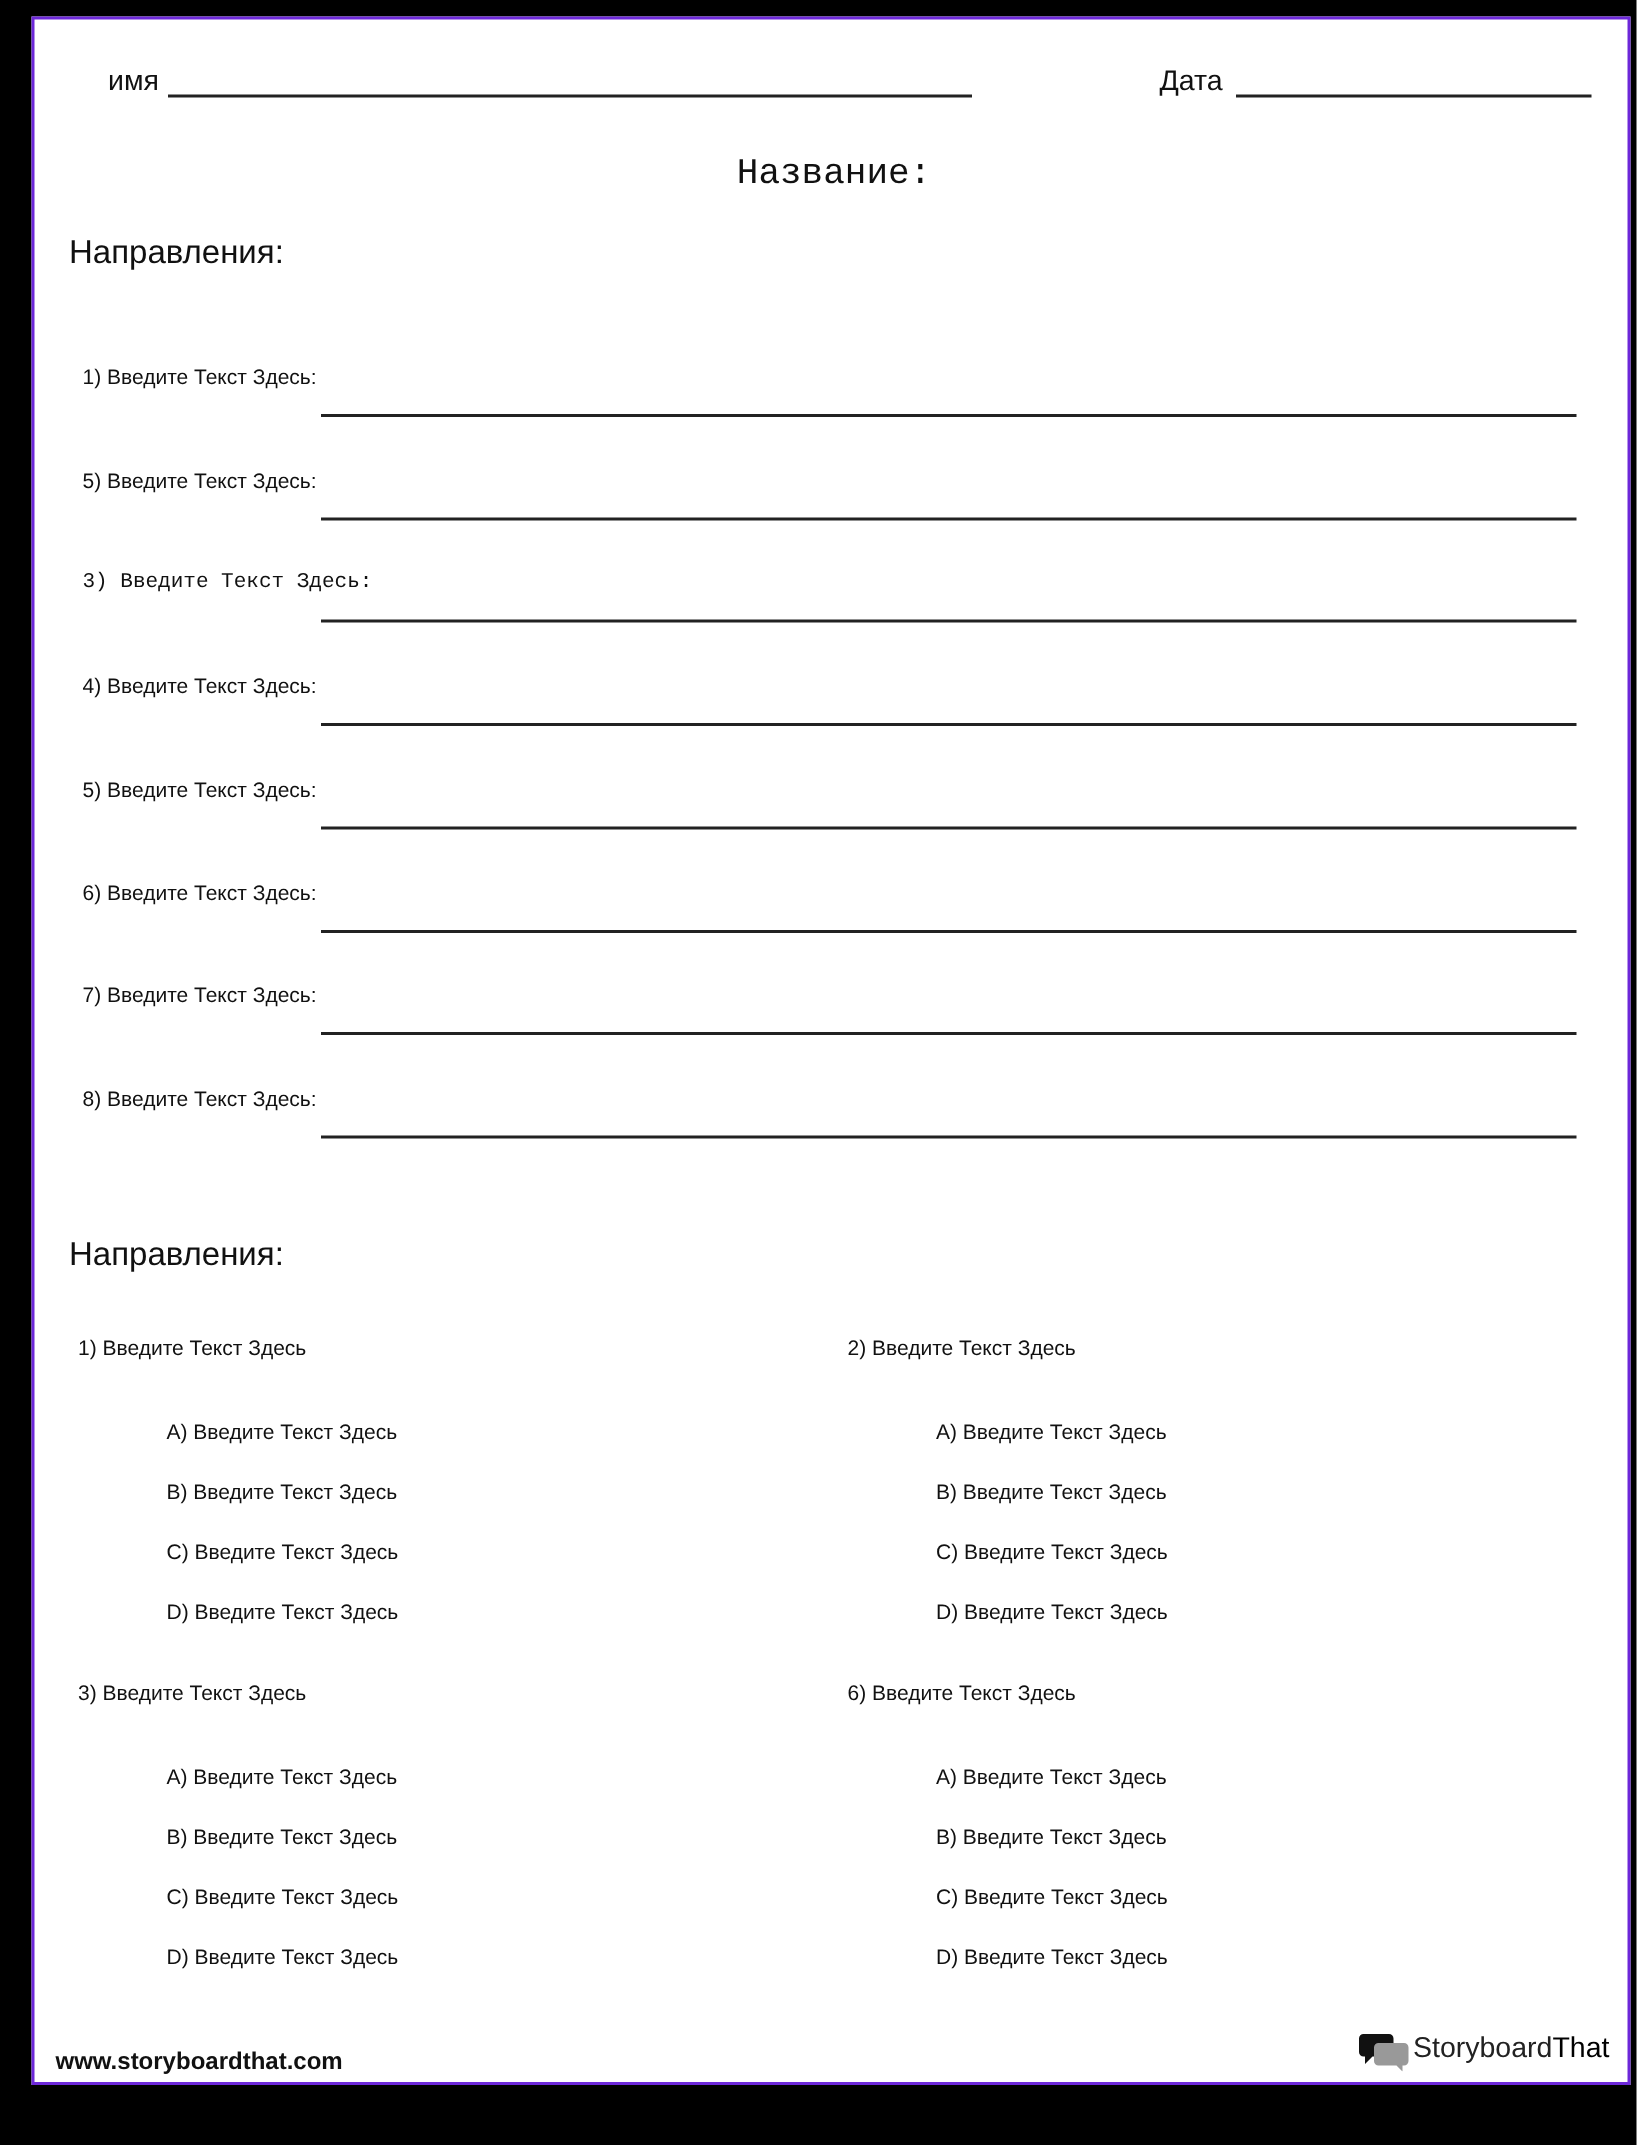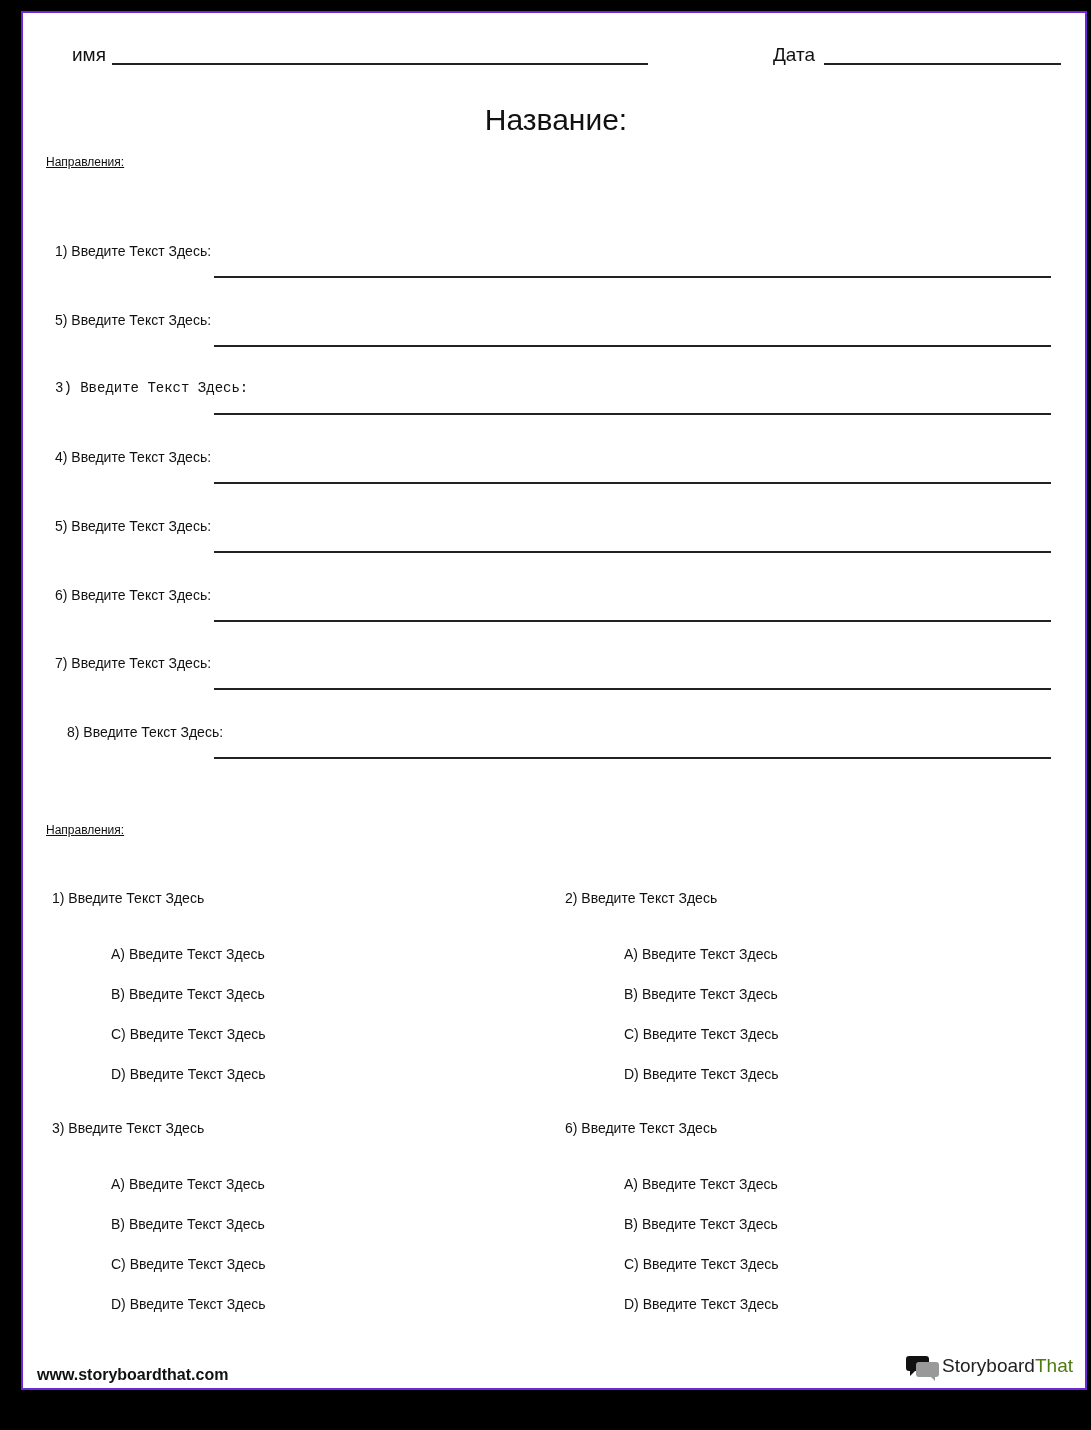--- a/index.html
+++ b/index.html
@@ -3,28 +3,28 @@
   <meta charset="utf-8">
   <style>
     html, body { margin:0; padding:0; }
     body { width:1091px; height:1430px; background:#000; position:relative; overflow:hidden;
       font-family:"Liberation Sans", sans-serif; color:#111; }
     .sheet { position:absolute; left:21px; top:11px; width:1066px; height:1379px; background:#fff;
       border:2px solid #6d28d9; box-sizing:border-box; }
     .abs { position:absolute; white-space:nowrap; }
     .hdr-label { font-size:19px; }
     .hline { position:absolute; height:2px; background:#222; }
-    .title { font-size:30px; }
-    .dir { font-size:12px;text-decoration:underline; }
+    .title { font-size:24px;font-family:Liberation Mono, monospace; }
+    .dir { font-size:22px; }
     .q { font-size:14px; }
     .ans-line { position:absolute; height:2px; background:#222; }
     .footer-url { font-size:16px; font-weight:bold; font-family:"Liberation Sans", sans-serif; }
     .brand { font-size:19px; }
     .brand .a { color:#222; }
-    .brand .b { color:#4d7c0f; }
+    .brand .b { color:#000000; }
   </style>
 </head>
 <body>
 
 <div class="sheet">
 
   <span class="abs hdr-label" style="left:49px;top:31px;">имя</span>
   <div class="hline" style="left:89px;top:50px;width:536px;"></div>
   <span class="abs hdr-label" style="left:750px;top:31px;">Дата</span>
   <div class="hline" style="left:801px;top:50px;width:237px;"></div>
@@ -40,21 +40,21 @@
       <span class="abs q" style="left: 32px; top: 367.4px; font-family: Liberation Mono, monospace;">3) Введите Текст Здесь:</span>
       <div class="ans-line" style="left: 191px; width: 837px; top: 400.4px;"></div>
       <span class="abs q" style="left: 32px; top: 436.1px;">4) Введите Текст Здесь:</span>
       <div class="ans-line" style="left: 191px; width: 837px; top: 469.1px;"></div>
       <span class="abs q" style="left: 32px; top: 504.8px;">5) Введите Текст Здесь:</span>
       <div class="ans-line" style="left: 191px; width: 837px; top: 537.8px;"></div>
       <span class="abs q" style="left: 32px; top: 573.5px;">6) Введите Текст Здесь:</span>
       <div class="ans-line" style="left: 191px; width: 837px; top: 606.5px;"></div>
       <span class="abs q" style="left: 32px; top: 642.2px;">7) Введите Текст Здесь:</span>
       <div class="ans-line" style="left: 191px; width: 837px; top: 675.2px;"></div>
-      <span class="abs q" style="left: 32px; top: 710.9px; margin-left: 12px;">8) Введите Текст Здесь:</span>
+      <span class="abs q" style="left: 32px; top: 710.9px;">8) Введите Текст Здесь:</span>
       <div class="ans-line" style="left: 191px; width: 837px; top: 743.9px;"></div>
     </div>
 
   <span class="abs dir" style="left:23px;top:810px;">Направления:</span>
   <div id="s2">
       <span class="abs q" style="left: 29px; top: 877px;">1) Введите Текст Здесь</span>
       <span class="abs q" style="left: 88px; top: 933px;">A) Введите Текст Здесь</span>
       <span class="abs q" style="left: 88px; top: 973px;">B) Введите Текст Здесь</span>
       <span class="abs q" style="left: 88px; top: 1013px;">C) Введите Текст Здесь</span>
       <span class="abs q" style="left: 88px; top: 1053px;">D) Введите Текст Здесь</span>

